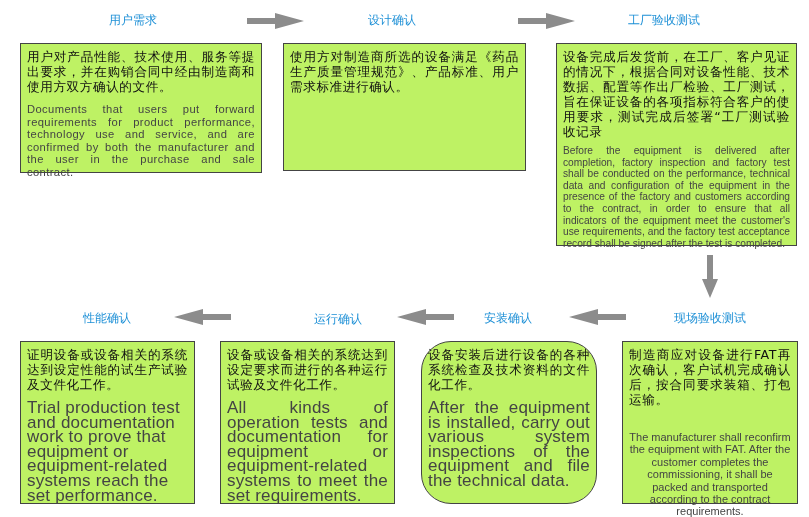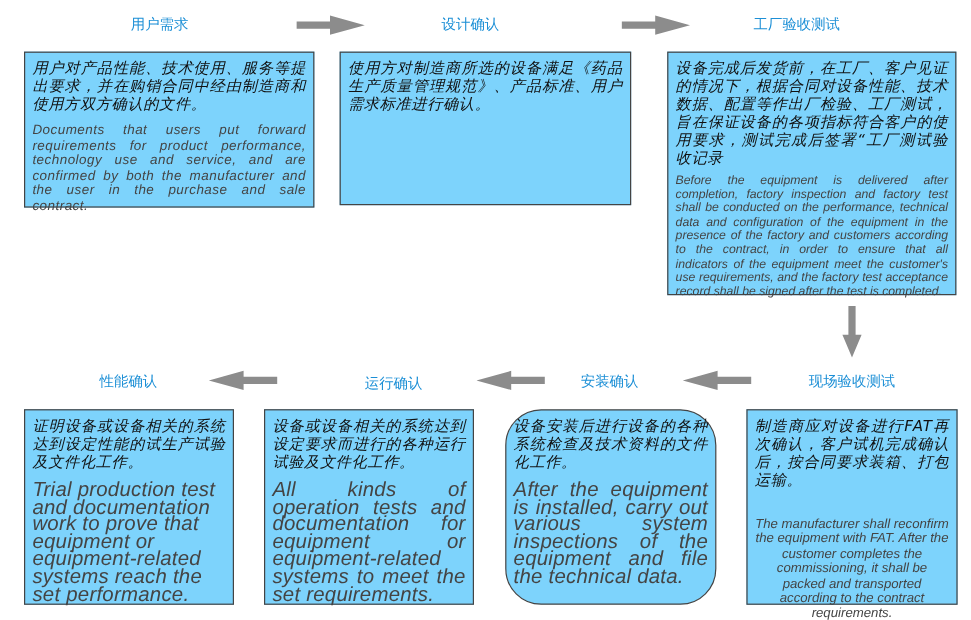--- a/index.html
+++ b/index.html
@@ -1,18 +1,18 @@
 <!DOCTYPE html>
 <html><head>
   <meta charset="utf-8">
   <style>
     html, body { margin: 0; padding: 0; background: #ffffff; }
     body { width: 809px; height: 517px; position: relative; overflow: hidden; font-family: "DejaVu Sans", sans-serif; color: #1a1a1a; }
     .title { position: absolute; color: #1c8fd6; font-size: 12px; text-align: center; white-space: nowrap; transform: translateX(-50%); line-height: 14px; }
-    .box { position: absolute; border: 1.5px solid #444; box-sizing: border-box; background: #7dd3fc; padding: 5px 6px 4px 6px; font-style: italic; }
+    .box { position: absolute; border: 1.5px solid #444; box-sizing: border-box; background: #bef264; padding: 5px 6px 4px 6px; }
     .zh { font-size: 12.6px; line-height: 15px; color: #111; letter-spacing: 0.6px; text-align: justify; }
     .en { font-family: "Liberation Sans", sans-serif; color: #444; margin-top: 9px; text-align: justify; }
     .en.s1 { font-size: 11.2px; line-height: 12.5px; letter-spacing: 0.4px; }
     .en.s2 { font-size: 10.2px; line-height: 11.6px; margin-top: 6px; }
     .en.s3 { font-size: 17px; line-height: 14.6px; letter-spacing: 0.2px; }
     .en.s4 { font-size: 11px; line-height: 12.4px; margin-top: 24px; text-align: center; }
     .arrow { position: absolute; }
   </style>
 </head>
 <body>
@@ -40,21 +40,21 @@
 <div class="box" style="left:556px; top:43px; width:241px; height:203px;">
   <div class="zh">设备完成后发货前，在工厂、客户见证的情况下，根据合同对设备性能、技术数据、配置等作出厂检验、工厂测试，旨在保证设备的各项指标符合客户的使用要求，测试完成后签署“工厂测试验收记录</div>
   <div class="en s2">Before the equipment is delivered after completion, factory inspection and factory test shall be conducted on the performance, technical data and configuration of the equipment in the presence of the factory and customers according to the contract, in order to ensure that all indicators of the equipment meet the customer's use requirements, and the factory test acceptance record shall be signed after the test is completed.</div>
 </div>
 
 <svg class="arrow" style="left:701px; top:255px;" width="18" height="44">
   <polygon points="6,0 12,0 12,24 17,24 9,43 1,24 6,24" fill="#8c8c8c"></polygon>
 </svg>
 
 <div class="title" style="left:107px; top:311px;">性能确认</div>
-<div class="title" style="left:328px; top:312px;">运行确认</div>
+<div class="title" style="left:338px; top:312px;">运行确认</div>
 <div class="title" style="left:508px; top:311px;">安装确认</div>
 <div class="title" style="left:710px; top:311px;">现场验收测试</div>
 
 <svg class="arrow" style="left:174px; top:308px;" width="58" height="18">
   <polygon points="57,6 29,6 29,1 0,9 29,17 29,12 57,12" fill="#8c8c8c"></polygon>
 </svg>
 <svg class="arrow" style="left:397px; top:308px;" width="58" height="18">
   <polygon points="57,6 29,6 29,1 0,9 29,17 29,12 57,12" fill="#8c8c8c"></polygon>
 </svg>
 <svg class="arrow" style="left:569px; top:308px;" width="58" height="18">

